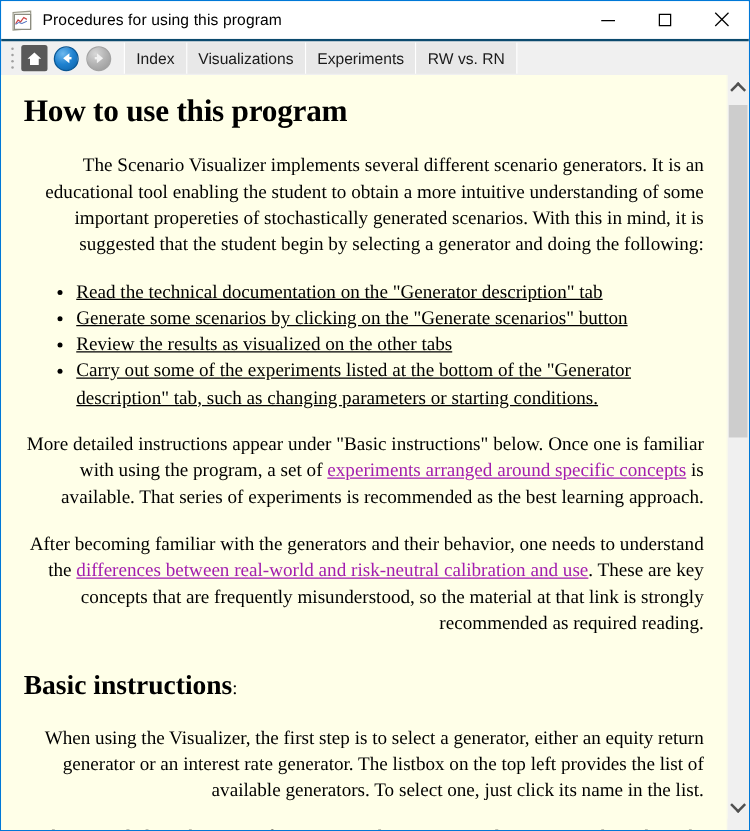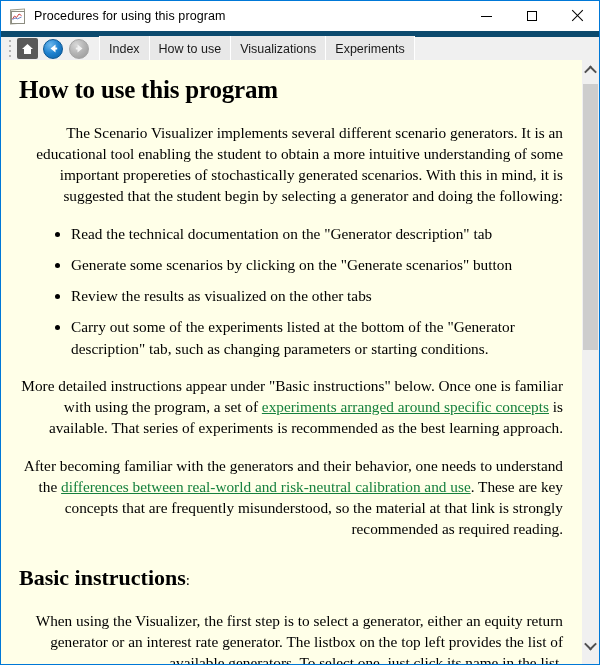--- a/index.html
+++ b/index.html
@@ -111,21 +111,21 @@
     background: #000;
   }
   .cap-glyph-close::before { transform: rotate(45deg); }
   .cap-glyph-close::after  { transform: rotate(-45deg); }
 
   
   .toolstrip {
     flex: 0 0 29px;
     height: 29px;
     background: #f0f0f0;
-    border-top: 6px solid #0c4a6e;
+    border-top: 2px solid #0c4a6e;
     display: flex;
     align-items: center;
     padding-left: 6px;
     box-sizing: border-box;
   }
   .grip {
     width: 5px;
     height: 20px;
     margin-right: 3px;
     display: flex;
@@ -238,24 +238,25 @@
     text-align: right;
   }
   .doc ul {
     margin: 0 0 16px 0;
     padding-left: 42px;
     list-style: disc;
   }
   .doc li {
     font-size: 15.3px;
     line-height: 1.39;
-    margin: 10px;
+    margin: 0;
+    text-decoration: underline;
   }
   .doc a {
-    color: #15803d;
+    color: #a21caf;
     text-decoration: underline;
   }
 
   
   .scrollbar {
     flex: 0 0 17px;
     width: 17px;
     background: #f0f0f0;
     position: relative;
     border-left: 1px solid #ffffe8;
@@ -358,23 +359,23 @@
       <div class="circ gray">
         <svg width="11" height="11" viewBox="0 0 11 11">
           <polygon points="3.5,1.5 3.5,9.5 8.5,5.5" fill="#f2f2f2"></polygon>
           <rect x="1.8" y="4.6" width="2.6" height="1.9" fill="#f2f2f2"></rect>
         </svg>
       </div>
     </div>
 
     <div class="tabs">
       <div class="tab">Index</div>
-      <div class="tab">How to use</div>
       <div class="tab">Visualizations</div>
       <div class="tab">Experiments</div>
+      <div class="tab">RW vs. RN</div>
     </div>
   </div>
 
   <div class="body-area">
 
     <div class="doc">
 
       <h1>How to use this program</h1>
 
       <p>The Scenario Visualizer implements several different scenario generators.  It is an educational tool enabling the student to obtain a more intuitive understanding of some important propereties of stochastically generated scenarios.  With this in mind, it is suggested that the student begin by selecting a generator and doing the following:</p>

